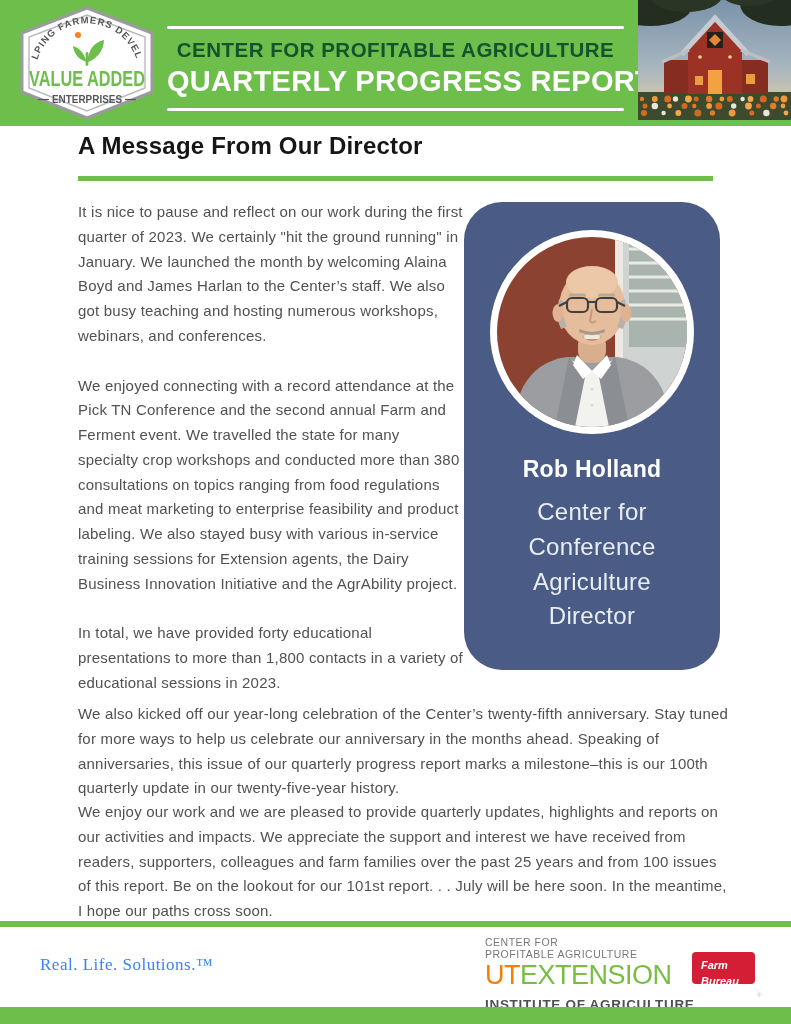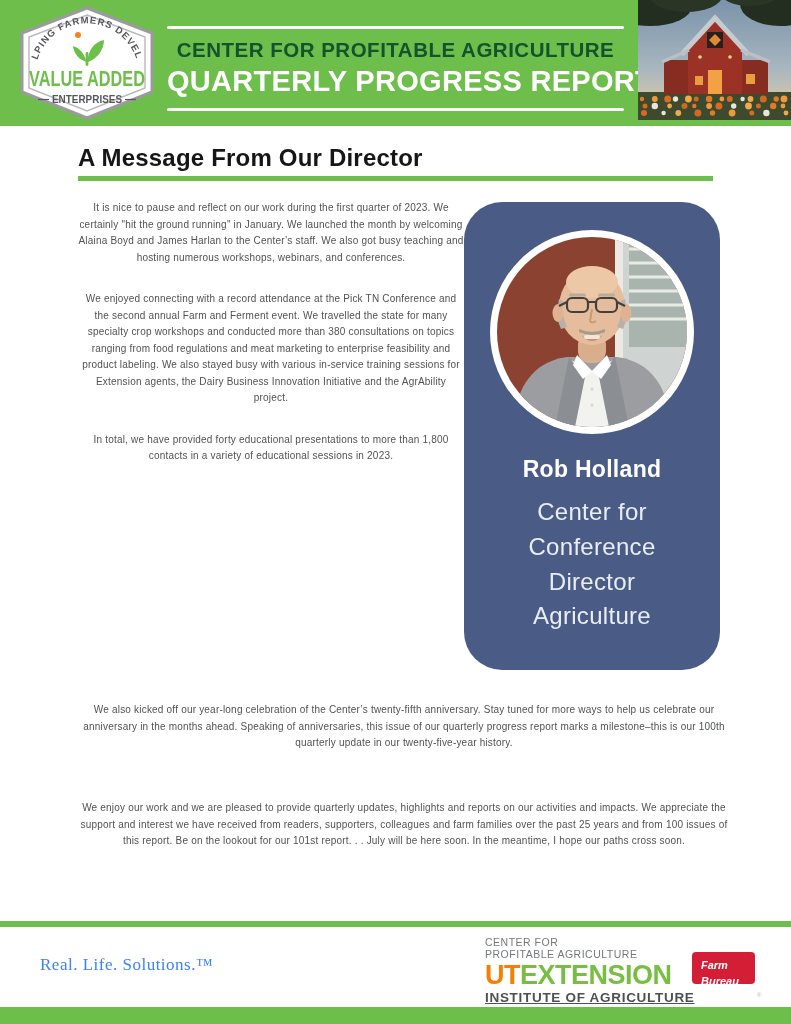--- a/index.html
+++ b/index.html
@@ -10,41 +10,41 @@
   }
   
   .masthead{position:absolute;left:0;top:0;width:791px;height:126px;background:#6dbe4b;}
   .badge-svg{position:absolute;left:16px;top:6px;width:142px;height:114px;}
   .mast-center{position:absolute;left:167px;top:26px;width:457px;}
   .mast-rule{height:3px;background:#ffffff;border-radius:2px;}
   .mast-line1{margin-top:9px;text-align:center;color:#14532d;font-weight:700;font-size:20.5px;letter-spacing:.5px;white-space:nowrap;}
   .mast-line2{margin:3px 0 10px;text-align:center;color:#ffffff;font-weight:700;font-size:29px;letter-spacing:.3px;white-space:nowrap;}
   .barn-svg{position:absolute;right:0;top:0;width:153px;height:120px;display:block;}
   
-  .section-heading{position:absolute;left:78px;top:144px;margin:0;font-size:24px;font-weight:700;color:#161616;letter-spacing:.2px;}
+  .section-heading{position:absolute;left:78px;top:132px;margin:0;font-size:24px;font-weight:700;color:#161616;letter-spacing:.2px;}
   .heading-rule{position:absolute;left:78px;top:176px;width:635px;height:5px;background:#6dbe4b;}
   
   .col-text{position:absolute;left:78px;top:200px;width:386px;}
-  .col-text p,.full-para{margin:0;font-size:10px;line-height:1.65;letter-spacing:.2px;color:#4f5153;text-align:center;}
+  .col-text p,.full-para{margin:0;font-size:15px;line-height:1.65;letter-spacing:.2px;color:#4f5153;}
   .col-text p{margin-bottom:25px;}
   .full-para{position:absolute;left:78px;width:652px;}
   .full-para.p4{top:702px;}
   .full-para.p5{top:800px;}
   
   .director-card{position:absolute;left:464px;top:202px;width:256px;height:468px;background:#4a5c85;border-radius:38px;text-align:center;}
   .photo-ring{margin:28px auto 0;width:204px;height:204px;border-radius:50%;background:#ffffff;padding:7px;}
   .photo-ring svg{display:block;width:190px;height:190px;}
   .director-name{margin-top:22px;font-size:23px;font-weight:700;color:#ffffff;letter-spacing:.3px;text-align:center;}
   .director-title{margin-top:12px;font-size:24px;font-weight:400;color:#e9edf4;line-height:1.45;letter-spacing:.3px;}
   
   .footer-rule{position:absolute;left:0;top:921px;width:791px;height:6px;background:#6dbe4b;}
   .tagline{position:absolute;left:40px;top:955px;font-family:"Liberation Serif",serif;font-size:17px;color:#3b82f6;letter-spacing:.5px;}
   .ut-logo{position:absolute;left:485px;top:936px;line-height:1.15;}
   .ut-small{font-size:10.5px;color:#75787b;letter-spacing:.5px;}
-  .ut-main{font-size:27px;font-weight:700;line-height:1.05;letter-spacing:-.5px;margin:1px 0 1px;}
+  .ut-main{font-size:27px;font-weight:400;line-height:1.05;letter-spacing:-.5px;margin:1px 0 8px;}
   .ut-mark{color:#f77f00;}
   .ut-ext{color:#78be43;}
   .ut-institute{font-size:13.5px;font-weight:700;color:#4d4f53;letter-spacing:.7px;text-decoration:underline;}
   .ut-tiny{font-size:6.8px;color:#75787b;letter-spacing:.3px;margin-top:2px;}
   .farm-bureau{position:absolute;left:692px;top:952px;width:63px;height:32px;background:#d41e35;border-radius:4px;color:#fff;padding:7px 0 0 9px;}
   .fb-line{font-style:italic;font-weight:700;font-size:11px;line-height:1.1;}
   .fb-line.u{display:inline-block;border-bottom:1.5px solid #fff;padding-bottom:17px;}
   .fb-tiny{font-size:5px;text-align:right;margin-right:7px;margin-top:1px;}
   .fb-reg{position:absolute;left:757px;top:992px;font-size:6px;color:#b9b9bb;}
   .bottom-bar{position:absolute;left:0;top:1007px;width:791px;height:17px;background:#6dbe4b;}
@@ -205,22 +205,22 @@
           <path d="M82,92 Q95,98 108,92 L108,95 Q95,101 82,95 Z" fill="#a49a8e"></path>
           <path d="M84,98 Q95,106 106,98 Q95,110 84,98 Z" fill="#c98d76"></path>
           <rect x="87" y="98" width="16" height="4" rx="2" fill="#eee7da"></rect>
         </g>
       </svg>
     </div>
     <div class="director-name">Rob Holland</div>
     <div class="director-title">
       <div>Center for</div>
       <div>Conference</div>
+      <div>Agriculture</div>
       <div>Director</div>
-      <div>Agriculture</div>
     </div>
   </aside>
 
   <p class="full-para p4">We also kicked off our year-long celebration of the Center’s twenty-fifth anniversary. Stay tuned for more ways to help us celebrate our anniversary in the months ahead. Speaking of anniversaries, this issue of our quarterly progress report marks a milestone–this is our 100th quarterly update in our twenty-five-year history.</p>
   <p class="full-para p5">We enjoy our work and we are pleased to provide quarterly updates, highlights and reports on our activities and impacts. We appreciate the support and interest we have received from readers, supporters, colleagues and farm families over the past 25 years and from 100 issues of this report. Be on the lookout for our 101st report. . . July will be here soon. In the meantime, I hope our paths cross soon.</p>
 
   <div class="footer-rule"></div>
 
   <div class="tagline">Real. Life. Solutions.™</div>
 

